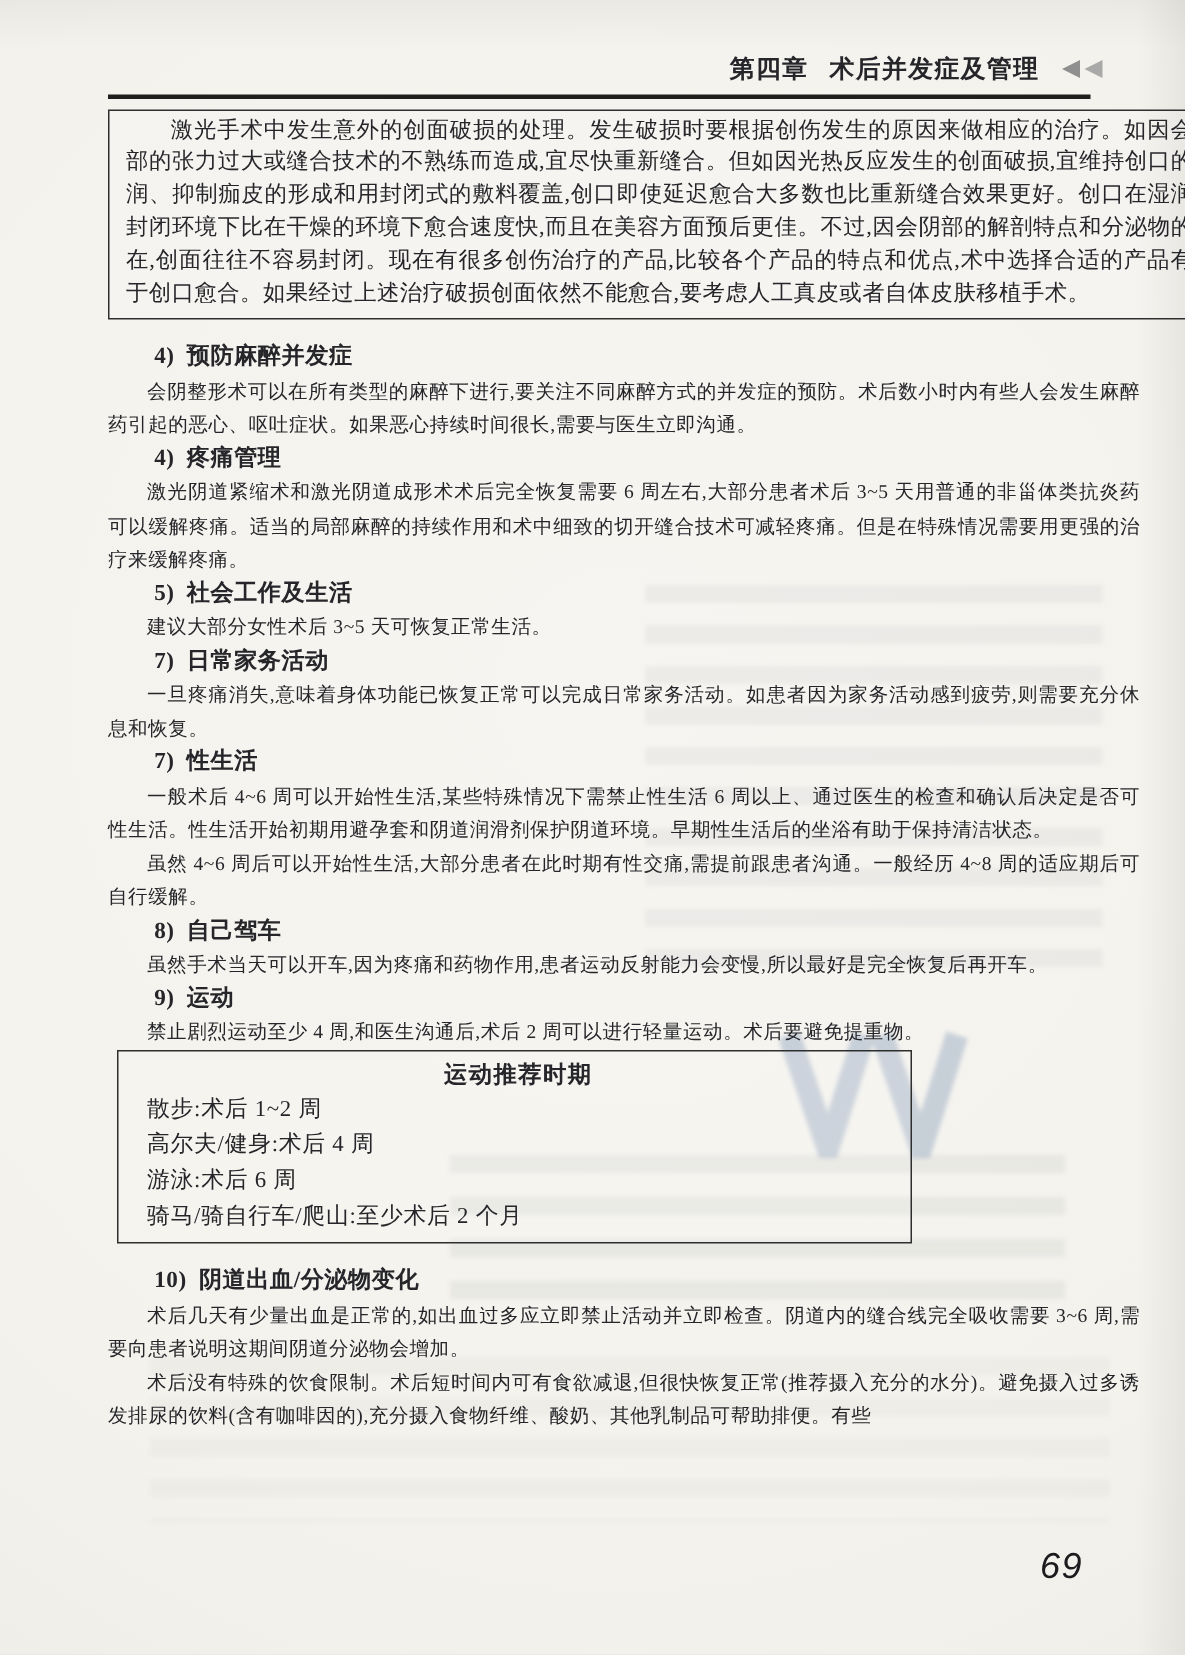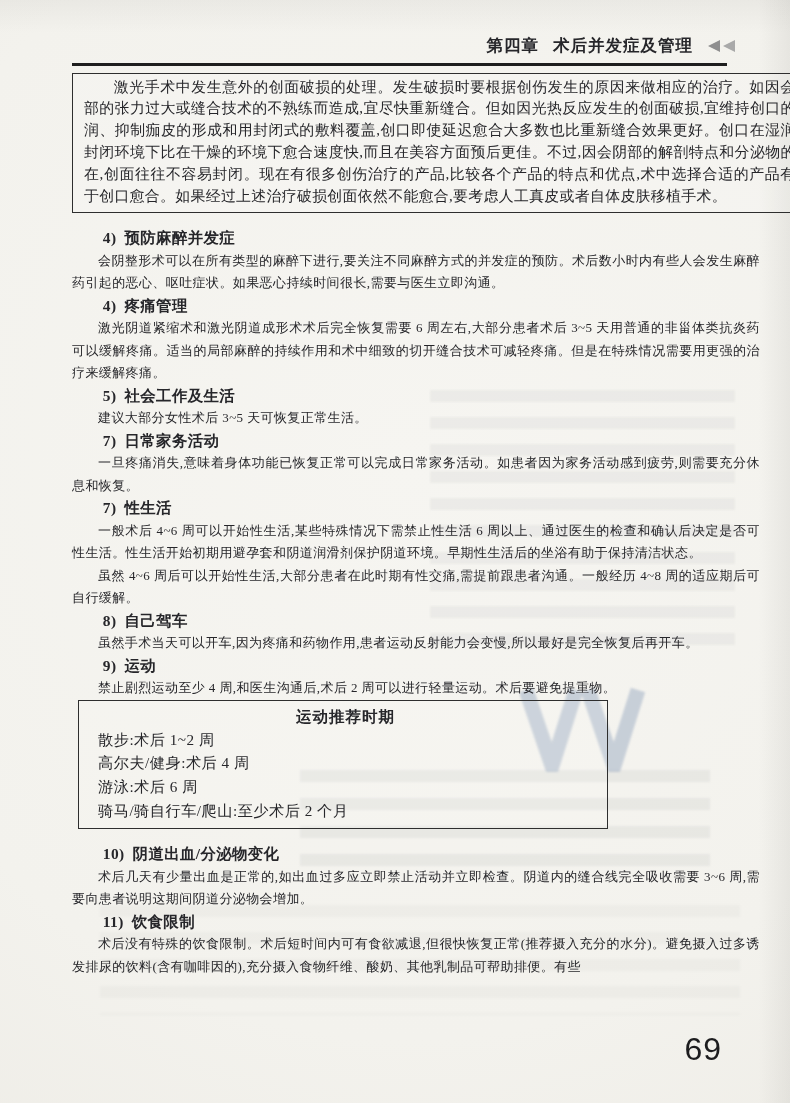--- a/index.html
+++ b/index.html
@@ -103,21 +103,22 @@
   .ex-item {
     font-size: 15.2px;
     line-height: 23.6px;
     letter-spacing: 0.5px;
   }
   
   .page-number {
     position: absolute;
     right: 68px; top: 1031px;
     font-family: "Liberation Sans", "DejaVu Sans", sans-serif;
-    font-size: 32px;
+    font-style: italic;
+    font-size: 24px;
     letter-spacing: 1px;
     color: #1c1c1e;
   }
   
   .bleed {
     position: absolute;
     pointer-events: none;
     filter: blur(1.3px);
   }
   .bleed-lines-1 {
@@ -193,21 +194,20 @@
           <div class="ex-item">散步:术后 1~2 周</div>
           <div class="ex-item">高尔夫/健身:术后 4 周</div>
           <div class="ex-item">游泳:术后 6 周</div>
           <div class="ex-item">骑马/骑自行车/爬山:至少术后 2 个月</div>
         </div>
     </div>
 
     <div class="sections" id="sections-post" style="margin-top:0">
         <p class="sec-head">10) 阴道出血/分泌物变化</p>
         <p class="para">术后几天有少量出血是正常的,如出血过多应立即禁止活动并立即检查。阴道内的缝合线完全吸收需要 3~6 周,需要向患者说明这期间阴道分泌物会增加。</p>
-        <p class="sec-head">11) 饮食限制</p>
         <p class="para">术后没有特殊的饮食限制。术后短时间内可有食欲减退,但很快恢复正常(推荐摄入充分的水分)。避免摄入过多诱发排尿的饮料(含有咖啡因的),充分摄入食物纤维、酸奶、其他乳制品可帮助排便。有些</p>
       </div>
 
   </div>
 
   <div class="page-number">69</div>
 
 </div>
 
 </body></html>

